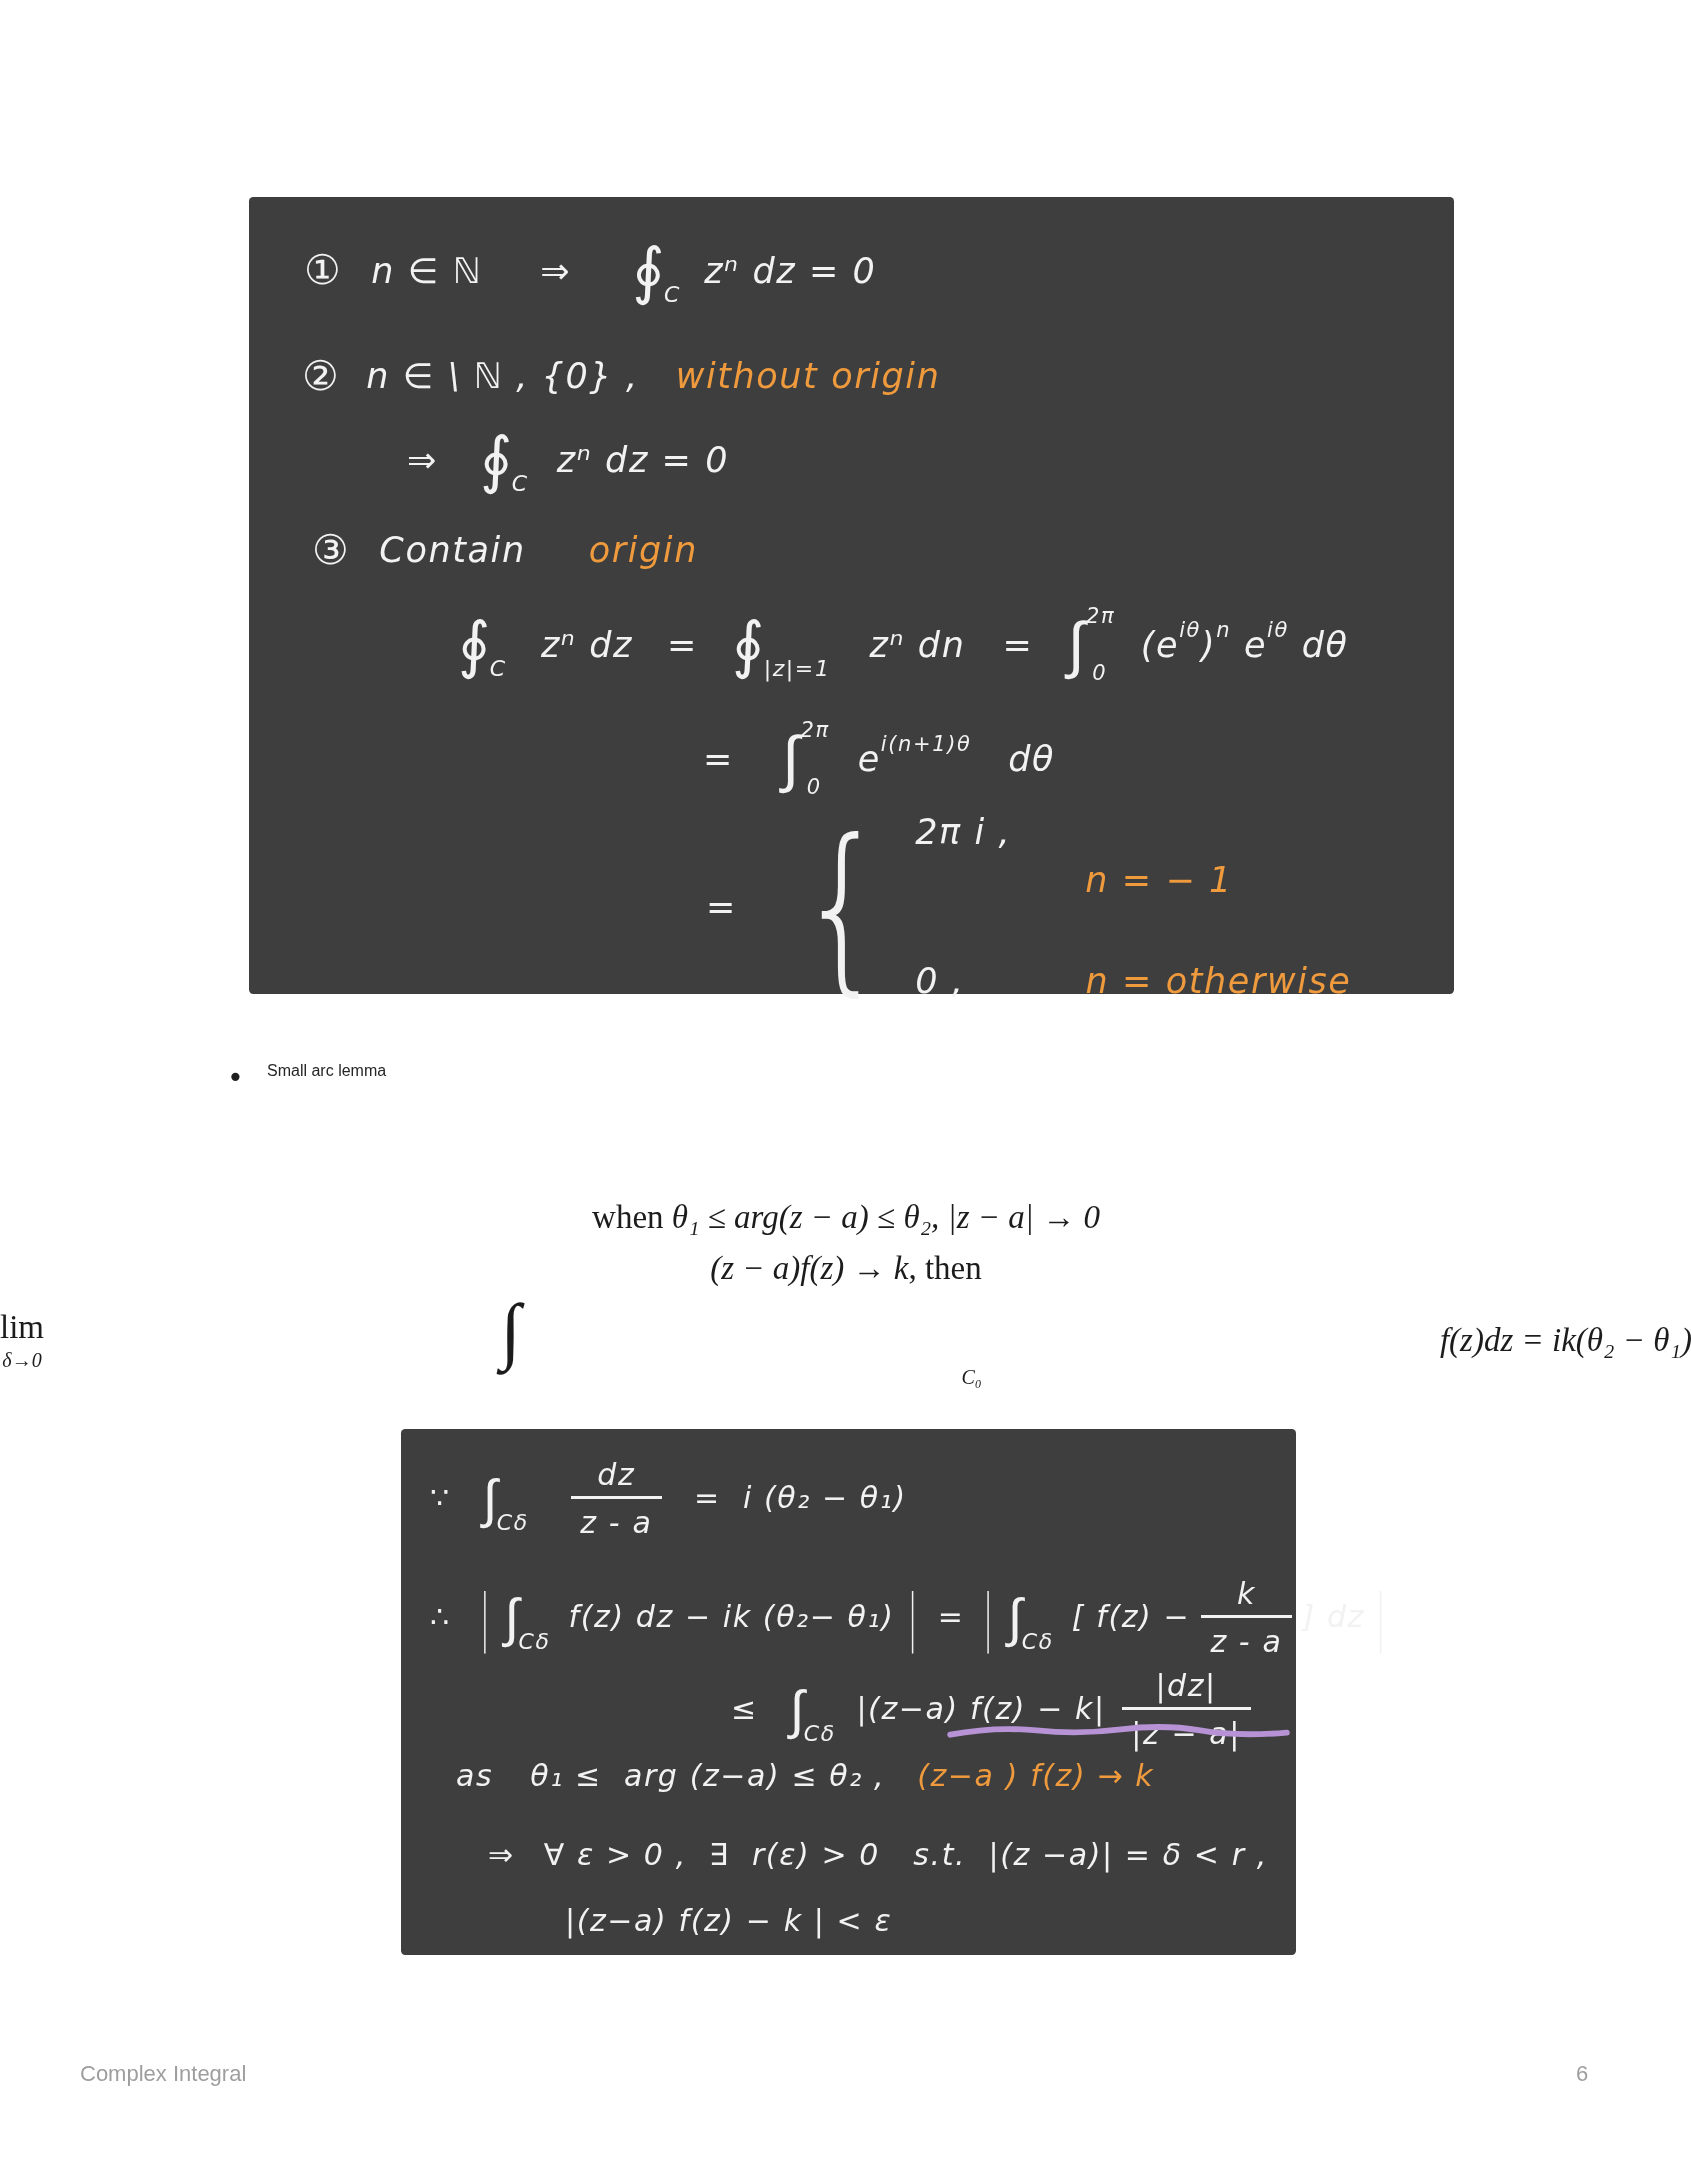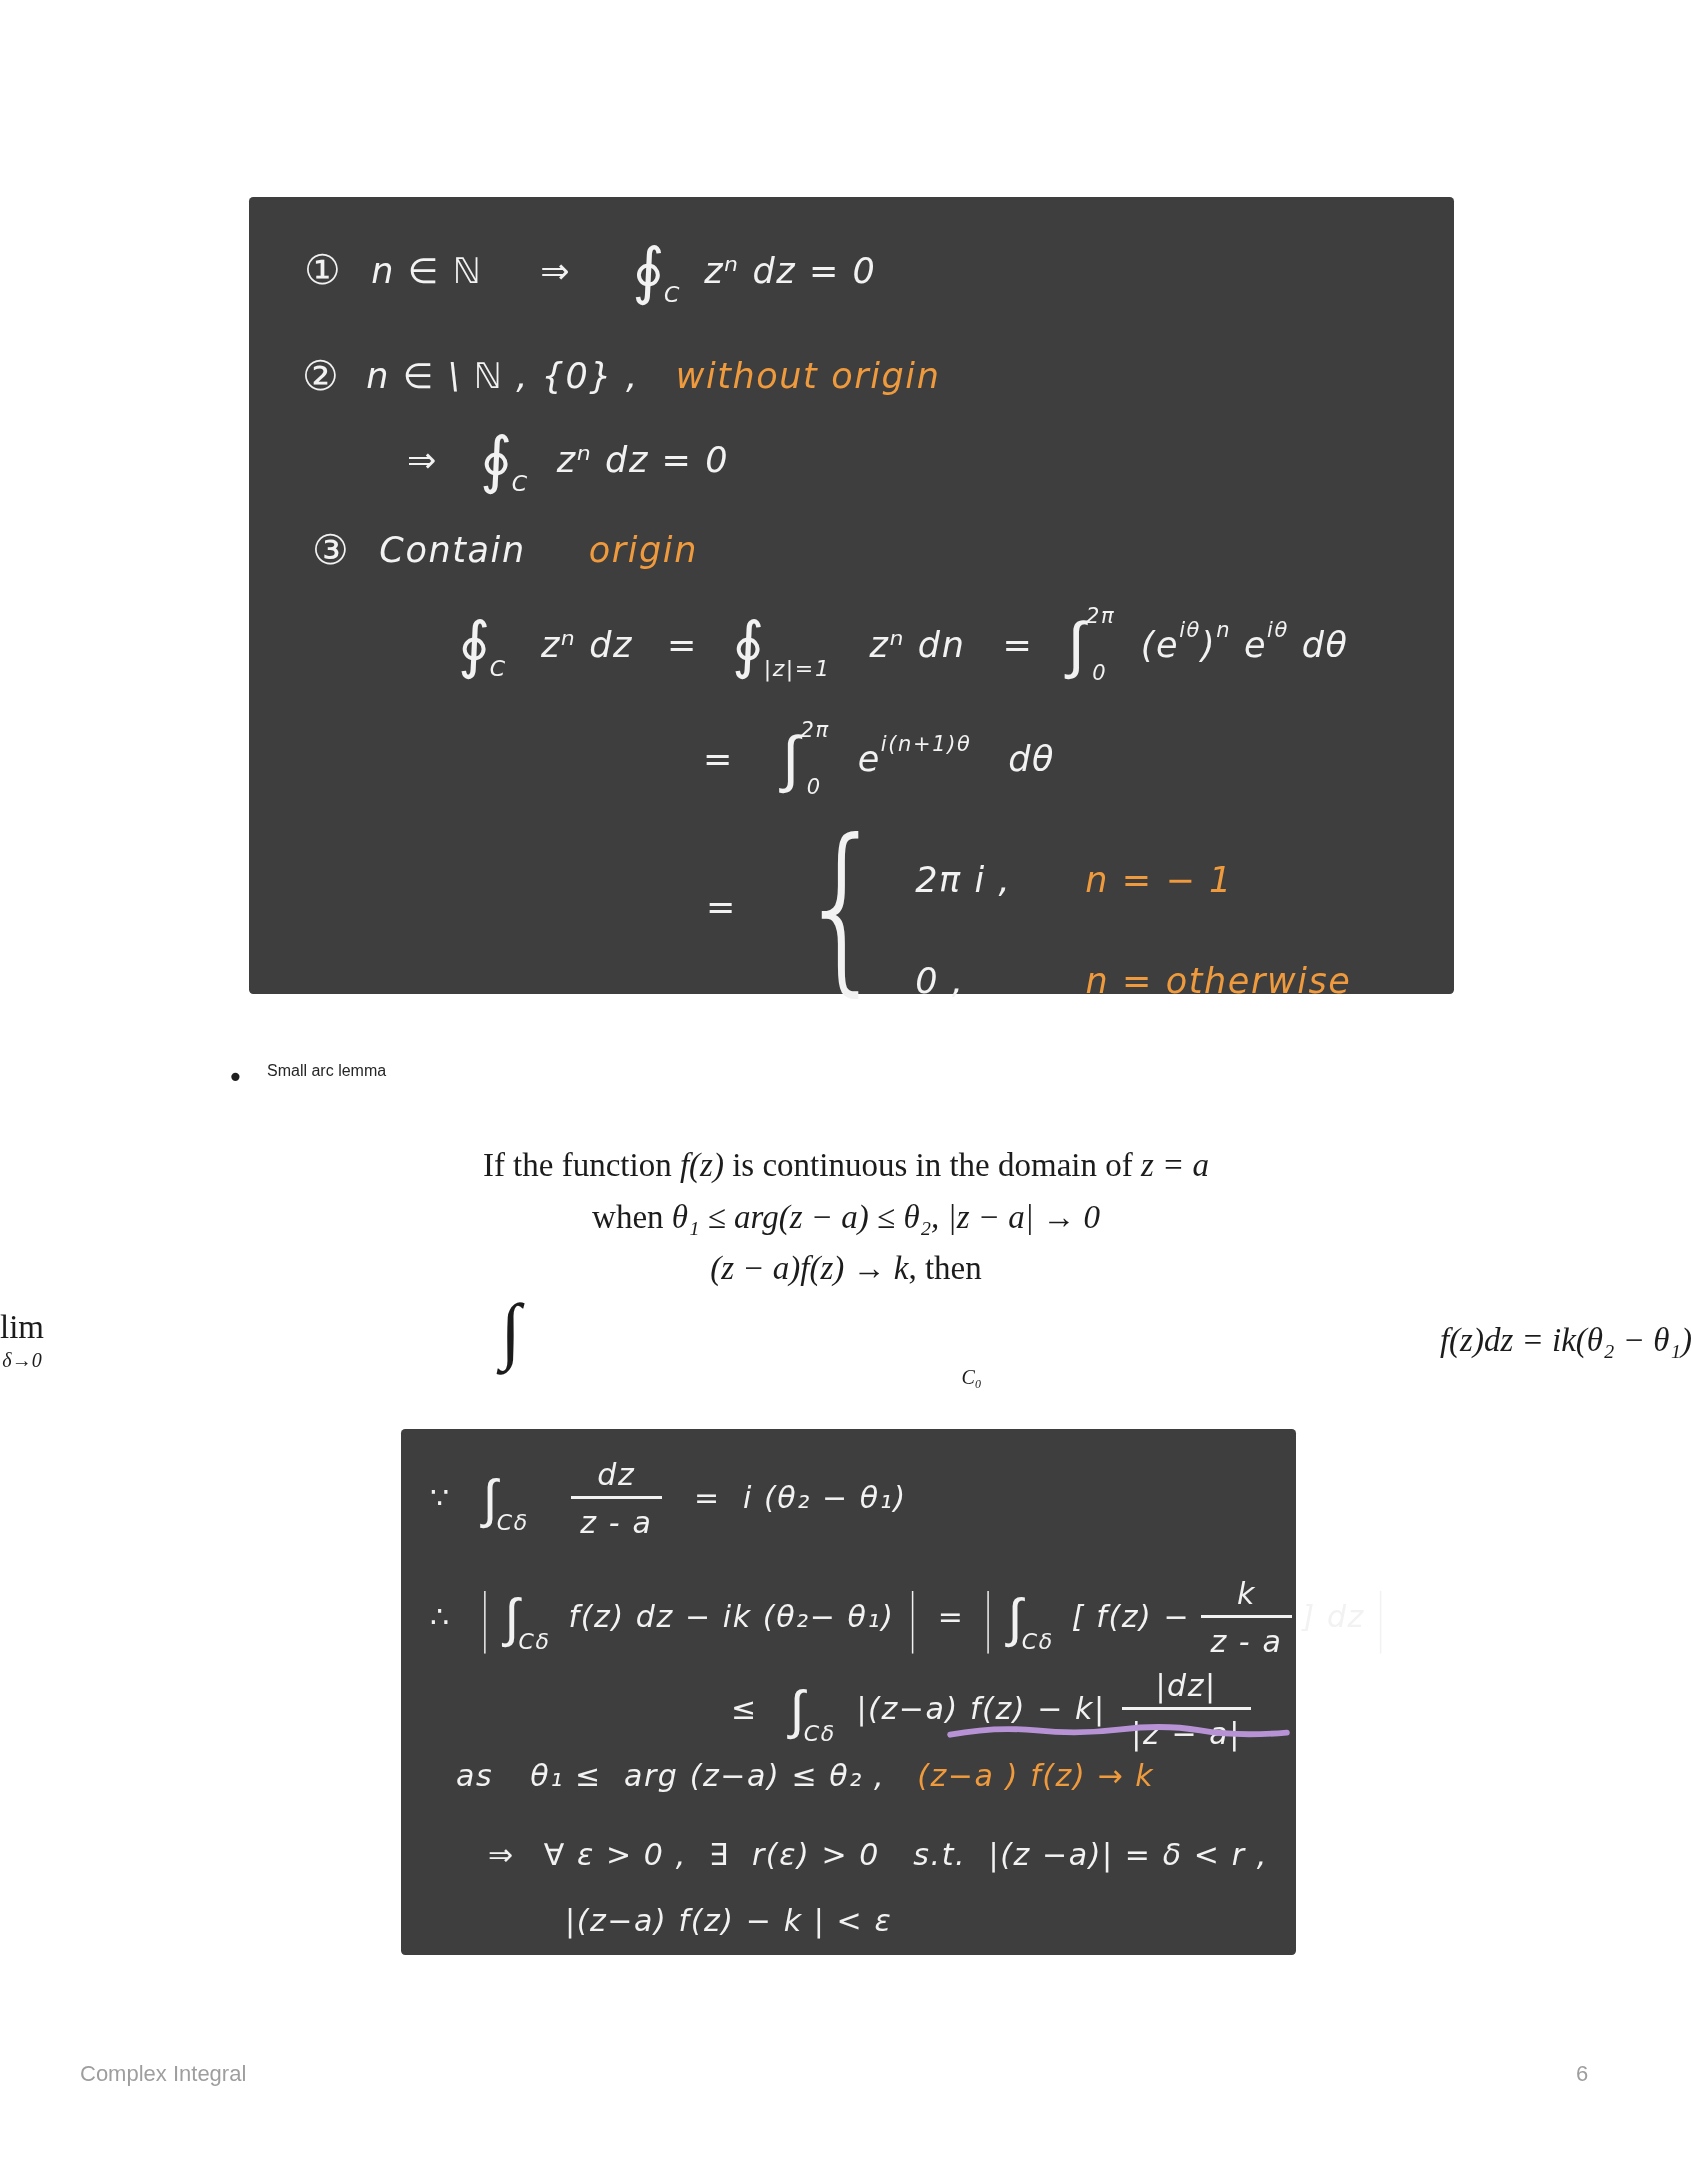--- a/index.html
+++ b/index.html
@@ -20,21 +20,21 @@
   .lim-b{font-size:21px;position:relative;top:28.5px;left:-23px;}
   .sp{font-size:21px;position:relative;top:-15px;}
   .orange{color:#EF9A3D;}
   .frac{display:inline-flex;flex-direction:column;align-items:center;text-align:center;line-height:1.1;}
   .frac .num{padding:0 9.5px 5.3px;}
   .frac .den{border-top:3.2px solid #F2F2F2;padding:6.3px 9.5px 0;}
   .tall{display:inline-block;transform:scaleY(2.1);font-style:normal;font-weight:200;}
   .cases{display:flex;align-items:center;}
   .brace{font-size:174px;font-weight:200;font-style:normal;transform:scale(0.8,1.05);line-height:0.9;}
   .crows{display:flex;flex-direction:column;gap:61px;margin-left:16px;}
-  .crow{display:flex;align-items:flex-end;}
+  .crow{display:flex;align-items:flex-start;}
 
   
   .bullet-dot{position:absolute;color:#1f1f1f;font-size:28.5px;line-height:1;}
   .bullet-label{position:absolute;color:#262626;font-size:16px;font-family:"Liberation Sans",sans-serif;line-height:1;}
   .lemma-line{position:absolute;left:0;right:0;text-align:center;color:#1c1c1c;
               font-family:"Liberation Serif",serif;font-size:33px;}
   .rm{font-style:normal;}
   .it{font-style:italic;}
   .lemma-flex{display:flex;justify-content:space-between;align-items:center;}
   .limstack{display:inline-flex;flex-direction:column;align-items:center;line-height:1;font-style:normal;}
@@ -126,23 +126,20 @@
           <span class="seg">0 ,</span>
           <span class="seg orange" style="margin-left:121px;">n = otherwise</span>
         </div>
       </div>
     </div>
   </div>
 
   <span class="bullet-dot" style="left:227px;top:1064px;">•</span>
   <span class="bullet-label" style="left:267px;top:1063px;">Small arc lemma</span>
 
-  <div class="lemma-line" style="top:1147px;">
-    <span class="rm">If the function </span><span class="it">f(z)</span><span class="rm"> is continuous in the domain of </span><span class="it">z = a</span>
-  </div>
   <div class="lemma-line" style="top:1199px;">
     <span class="rm">when </span><span class="it">θ₁ ≤ arg(z − a) ≤ θ₂, |z − a| → 0</span>
   </div>
   <div class="lemma-line" style="top:1250px;">
     <span class="it">(z − a)f(z) → k</span><span class="rm">, then</span>
   </div>
   <div class="lemma-line lemma-flex" style="top:1293px;">
     <span class="limstack">
       <span class="rm">lim</span>
       <span class="under">δ→0</span>

